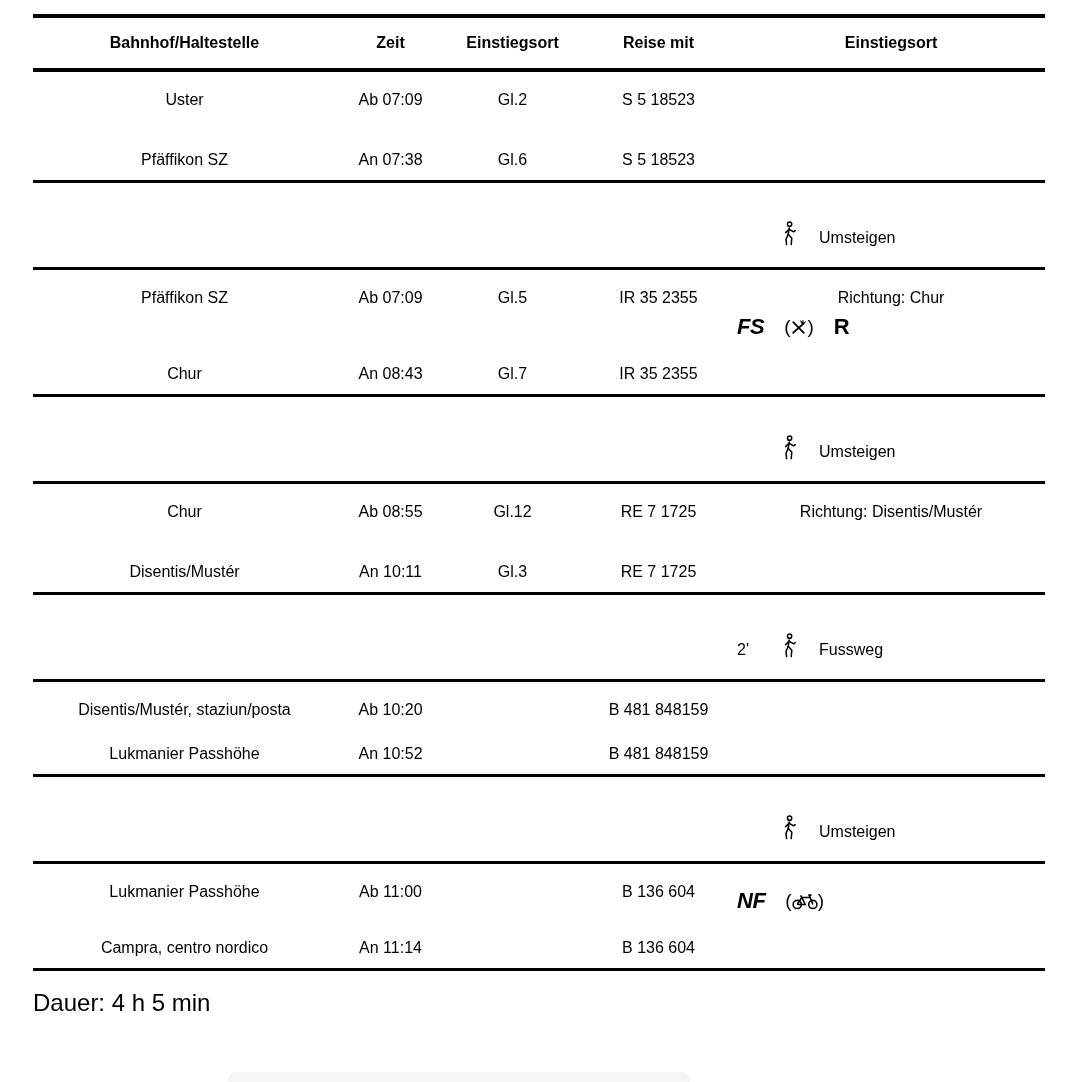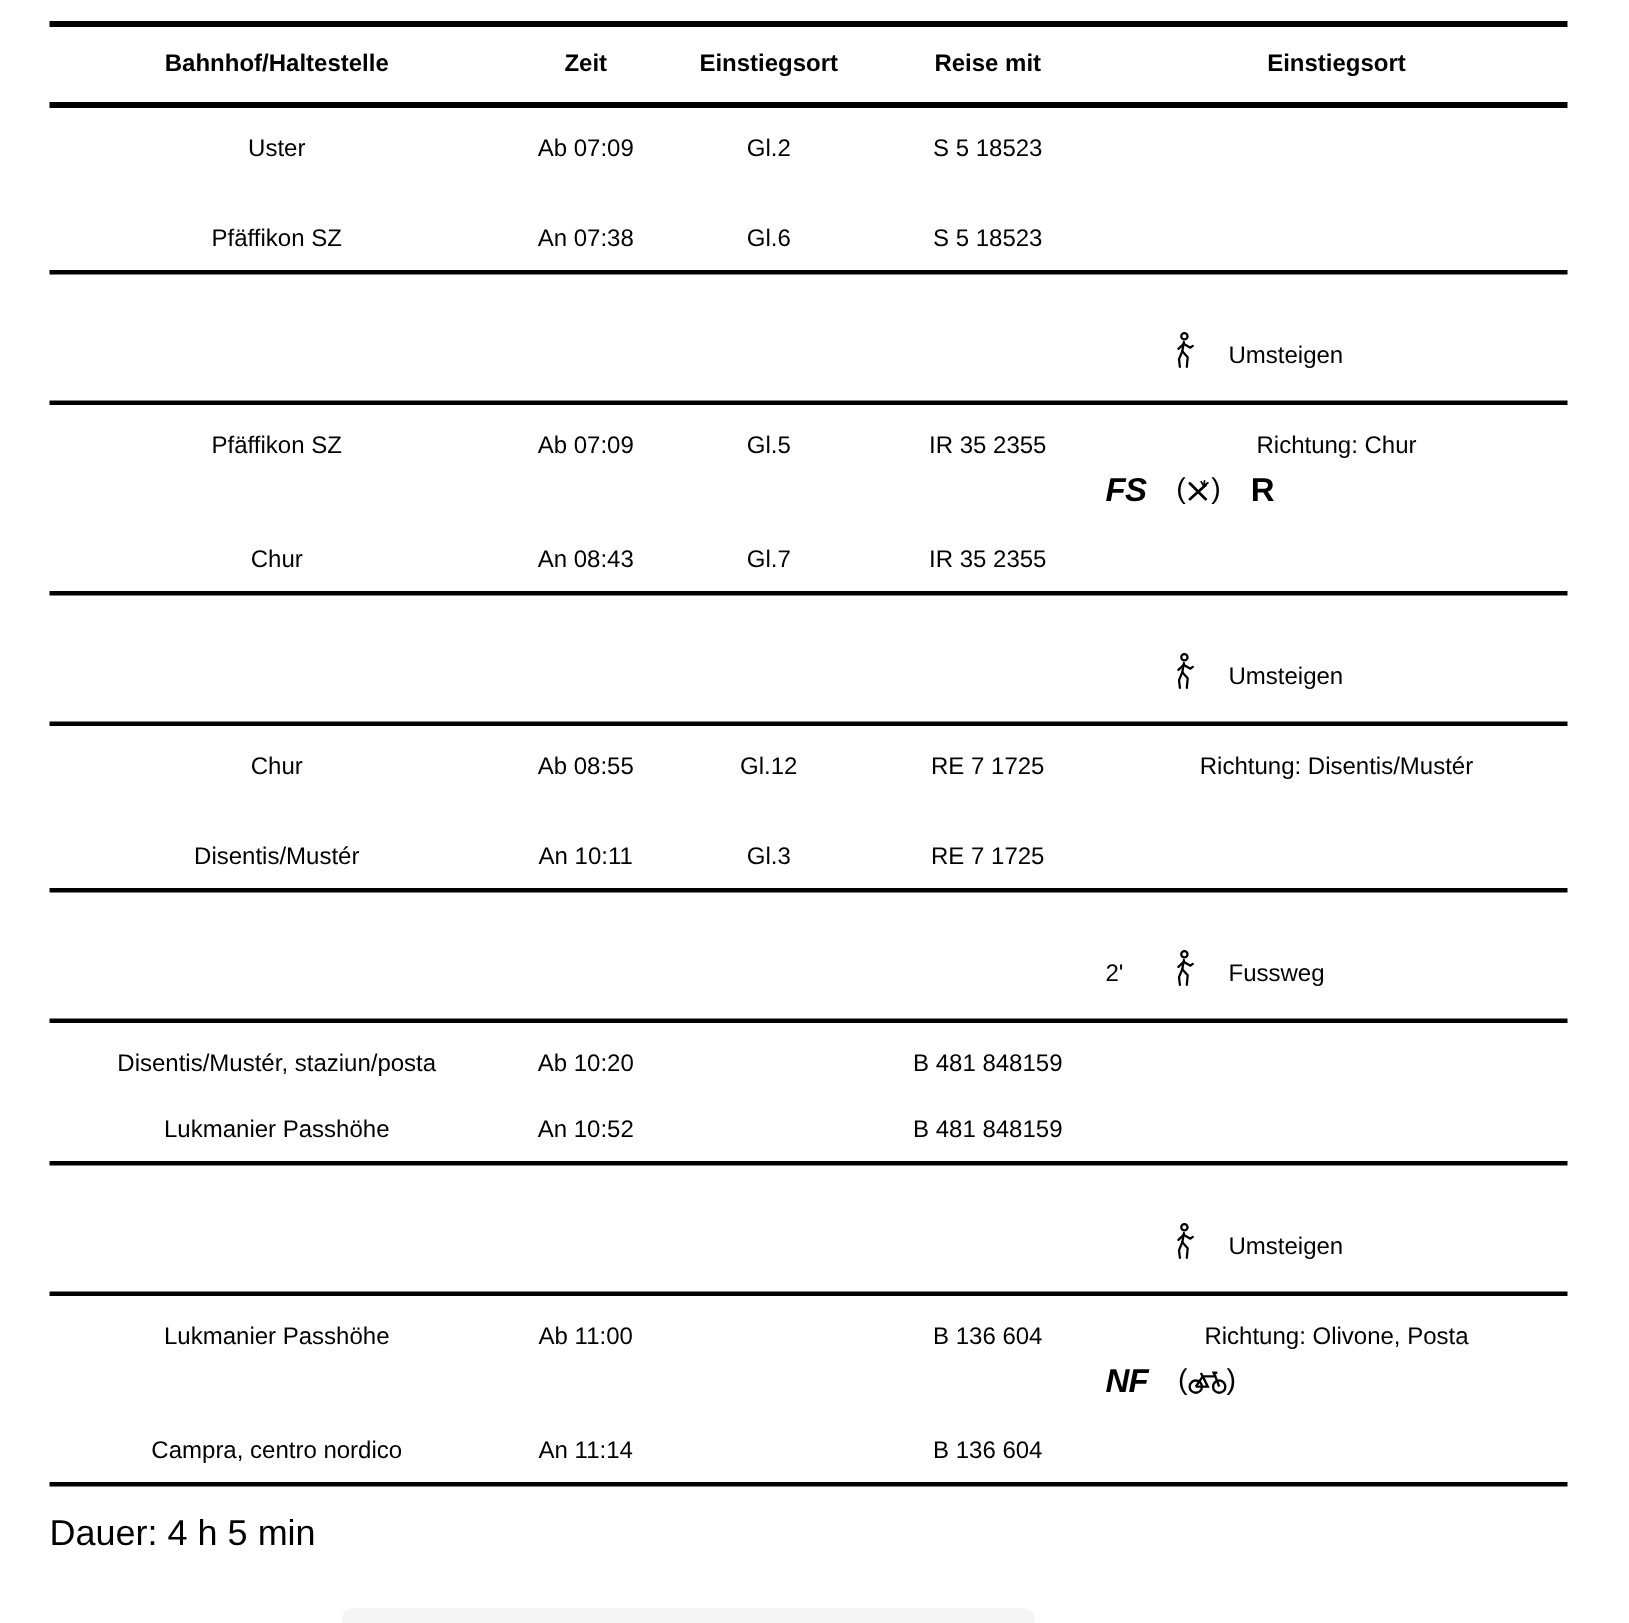--- a/index.html
+++ b/index.html
@@ -216,21 +216,20 @@
     </div>
   </section>
 
   <section class="leg has-marks">
     <div class="row">
       <div class="cell">Lukmanier Passhöhe</div>
       <div class="cell">Ab 11:00</div>
       <div class="cell"></div>
       <div class="cell">B 136 604</div>
       <div class="cell">
-        <div>Richtung: Olivone, Posta</div>
         <div class="marks">
           <span class="it">NF</span>
           <span class="icon-wrap">
             <span class="paren">(</span>
             <span>
               <svg width="26" height="18" viewBox="0 0 28 19">
                 <g fill="none" stroke="#000" stroke-width="1.7">
                   <circle cx="5.6" cy="13.2" r="4.4"></circle>
                   <circle cx="22.4" cy="13.2" r="4.4"></circle>
                   <path d="M5.6 13.2 L10.6 5.8 L19.6 5.8 L22.4 13.2"></path>

